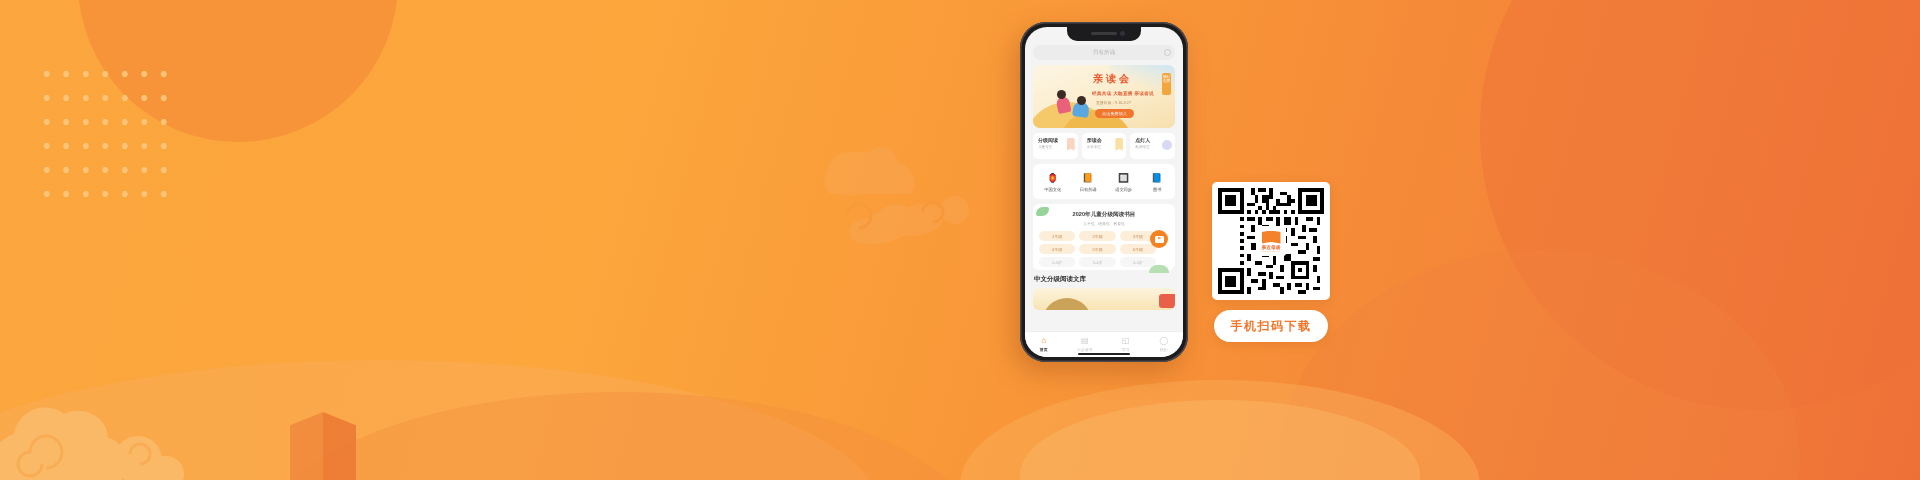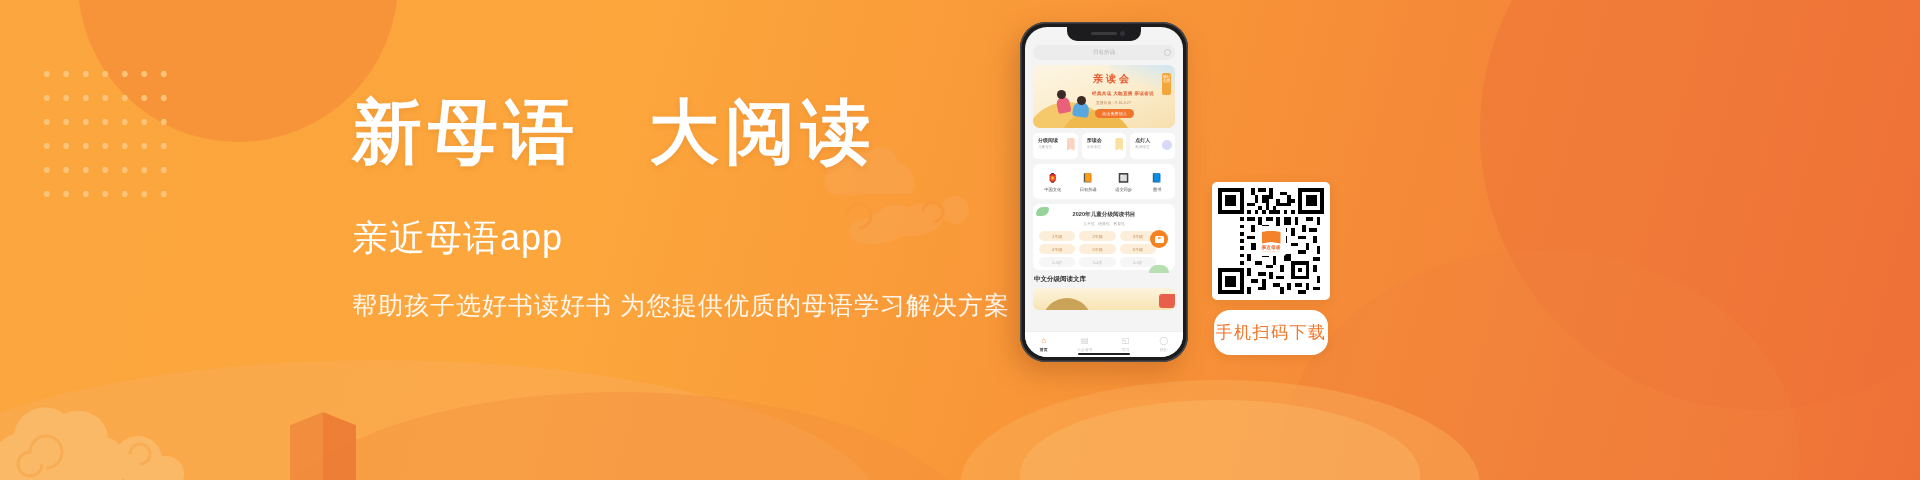--- a/index.html
+++ b/index.html
@@ -302,24 +302,24 @@
   }
   .qr-logo .book{
     width:19px; height:13px; background:#f3822b;
     clip-path:polygon(0 12%,48% 0,52% 0,100% 12%,100% 100%,52% 88%,48% 88%,0 100%);
   }
   .qr-logo .lname{ font-size:4.6px; color:#e8601f; font-weight:700; margin-top:1px; letter-spacing:.2px; }
   .qr-logo .lpy{ font-size:2.2px; color:#f0a868; letter-spacing:.2px; }
 
   .dl-btn{
     position:absolute; left:1214px; top:310px;
-    width:114px; height:45px; border-radius:16px;
+    width:114px; height:32px; border-radius:16px;
     background:#ffffff;
     display:flex; align-items:center; justify-content:center;
-    color:#F2762A; font-size:17px; font-weight:400; letter-spacing:1.5px;
+    color:#F2762A; font-size:12px; font-weight:700; letter-spacing:1.5px;
     box-shadow:0 3px 10px rgba(160,80,20,.18);
     cursor:pointer;
   }
 </style>
 </head>
 <body>
 
 <div class="banner">
 
   <div class="bg-layer">
@@ -355,29 +355,20 @@
                  C124 62 104 60 94 68 C86 62 70 64 64 72 Z"></path>
         <circle cx="140" cy="70" r="14"></circle>
       </g>
       <g fill="none" stroke="#F6963F" stroke-width="3">
         <path d="M44 88 a12 12 0 1 0 -12 -12"></path>
         <path d="M118 82 a10 10 0 1 0 -10 -10"></path>
       </g>
     </svg>
   </div>
 
-  <div class="copy">
-    <div class="headline">
-      <span>新母语</span>
-      <span class="gap"></span>
-      <span>大阅读</span>
-    </div>
-    <div class="subhead">亲近母语app</div>
-    <div class="desc">帮助孩子选好书读好书 为您提供优质的母语学习解决方案</div>
-  </div>
 
   <div class="phone">
     <div class="phone-screen">
       <div class="notch">
         <div class="notch-speaker"></div>
         <div class="notch-cam"></div>
       </div>
 
       <div class="ph-pad">
 

